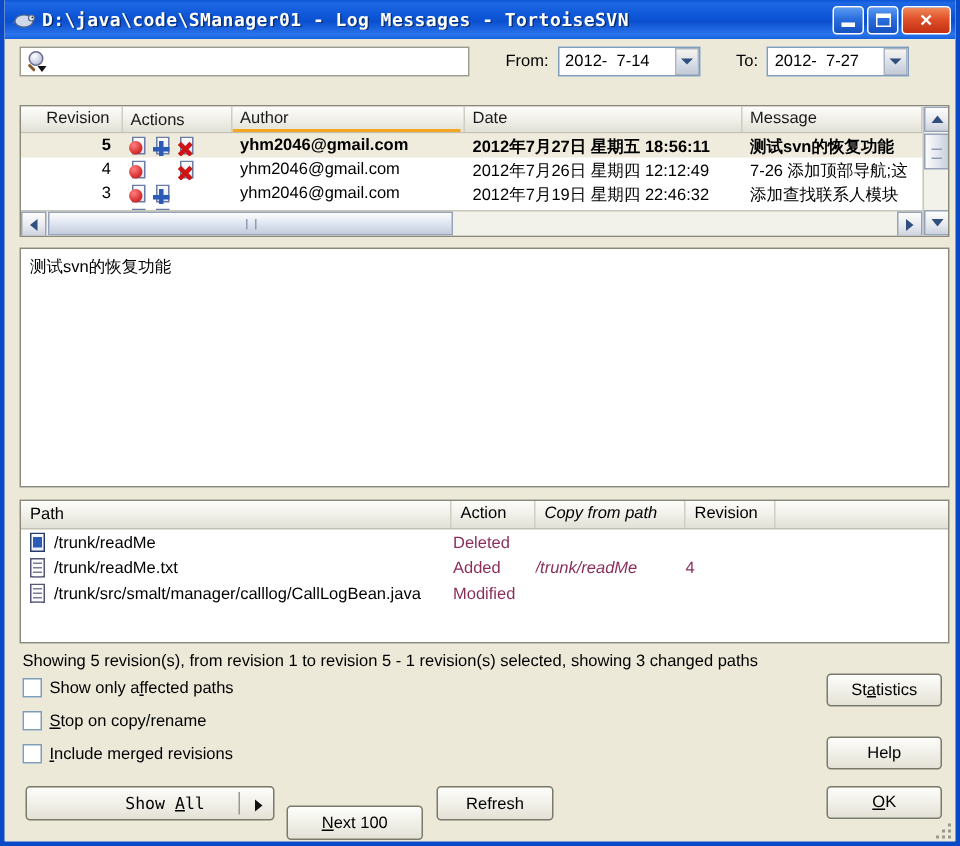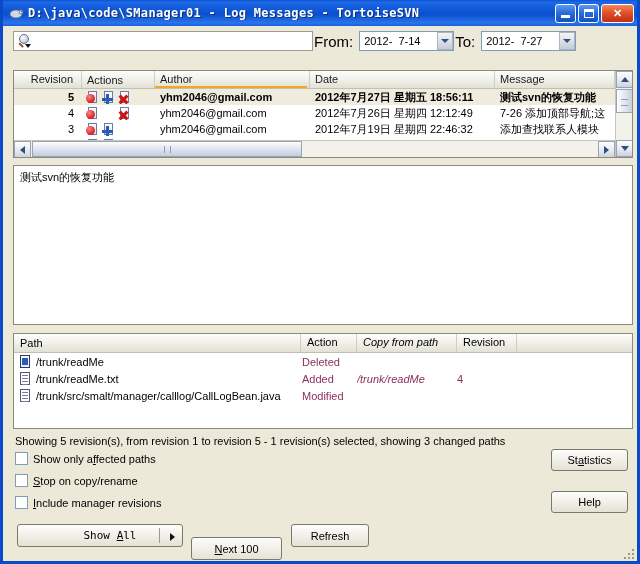--- a/index.html
+++ b/index.html
@@ -119,22 +119,22 @@
     border-left: 3px solid transparent;
     border-right: 3px solid transparent;
     border-top: 4px solid #111;
   }
   .search-input {
     flex: 1 1 auto; border: none; outline: none;
     font-family: "Liberation Sans", sans-serif; font-size: 11px;
     height: 16px; background: transparent; padding: 0 3px;
   }
   .lbl {
-    font-size: 15px; color: #000;
-    margin: 0 6px 0 1px;
+    font-size: 11px; color: #000;
+    margin: 0 6px 0 24px;
     white-space: nowrap;
   }
   .datebox {
     width: 95px; height: 20px;
     background: #fff;
     border: 1px solid #7f9db9;
     box-sizing: border-box;
     display: flex; align-items: center;
     position: relative;
   }
@@ -633,28 +633,31 @@
   <div class="cbrow" style="top:452px">
     <div class="cb"></div>
     <span><span>Show only a</span><span class="u">f</span><span>fected paths</span></span>
   </div>
   <div class="cbrow" style="top:474px">
     <div class="cb"></div>
     <span><span></span><span class="u">S</span><span>top on copy/rename</span></span>
   </div>
   <div class="cbrow" style="top:496px">
     <div class="cb"></div>
-    <span><span></span><span class="u">I</span><span>nclude manager revisions</span></span>
+    <span><span></span><span class="u">I</span><span>nclude merged revisions</span></span>
   </div>
 
   <div class="btn" style="left:548px; top:449px; width:77px; height:22px;">
     <span><span>St</span><span class="u">a</span><span>tistics</span></span>
   </div>
   <div class="btn" style="left:548px; top:491px; width:77px; height:22px;">
     <span>Help</span>
+  </div>
+  <div class="btn" style="left:548px; top:524px; width:77px; height:22px;">
+    <span><span></span><span class="u">O</span><span>K</span></span>
   </div>
 
   <div class="btn split mono" style="left:14px; top:524px; width:166px; height:23px;">
     <span><span>Show </span><span class="u">A</span><span>ll</span></span>
     <div class="splitter"></div>
     <div class="sarrow"></div>
   </div>
   <div class="btn" style="left:188px; top:537px; width:91px; height:23px;">
     <span><span></span><span class="u">N</span><span>ext 100</span></span>
   </div>

